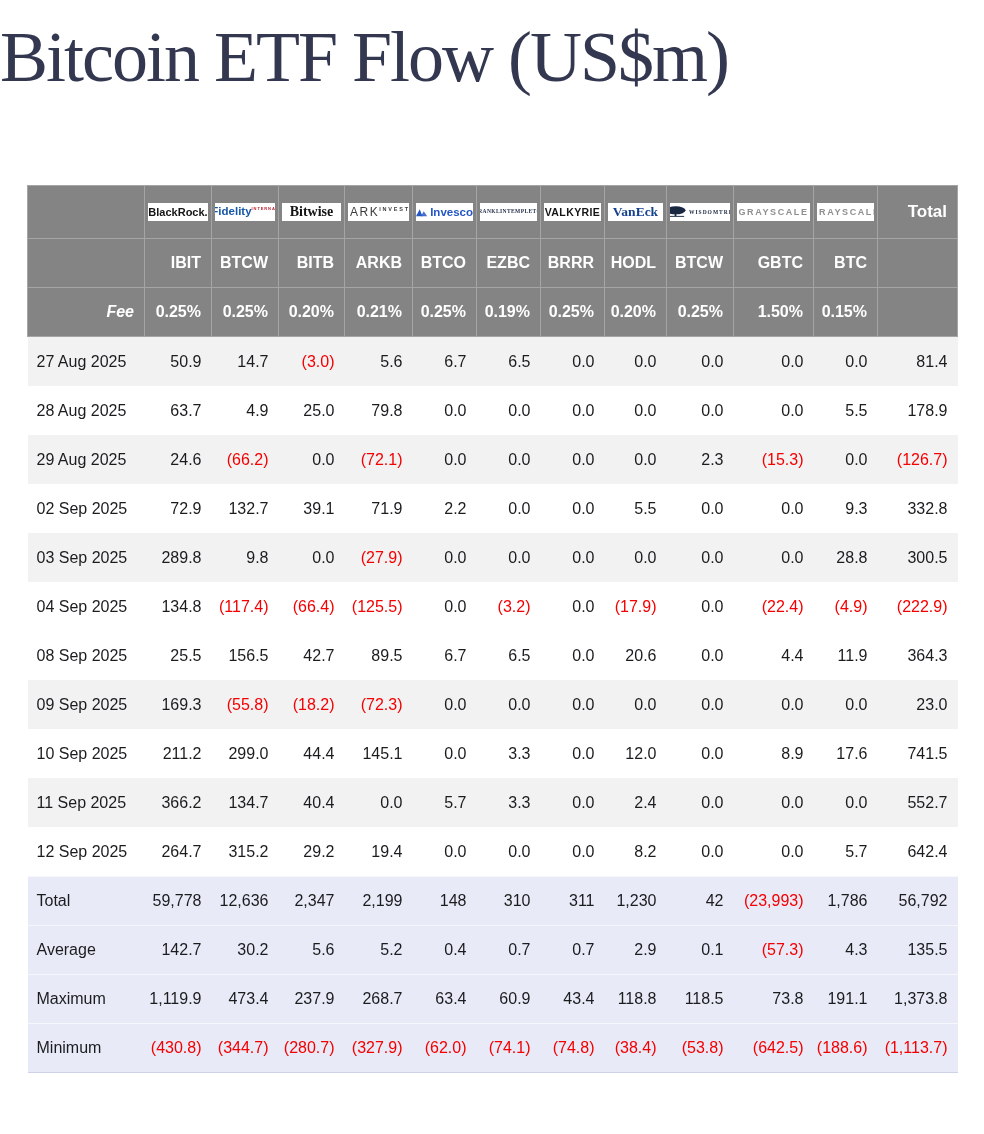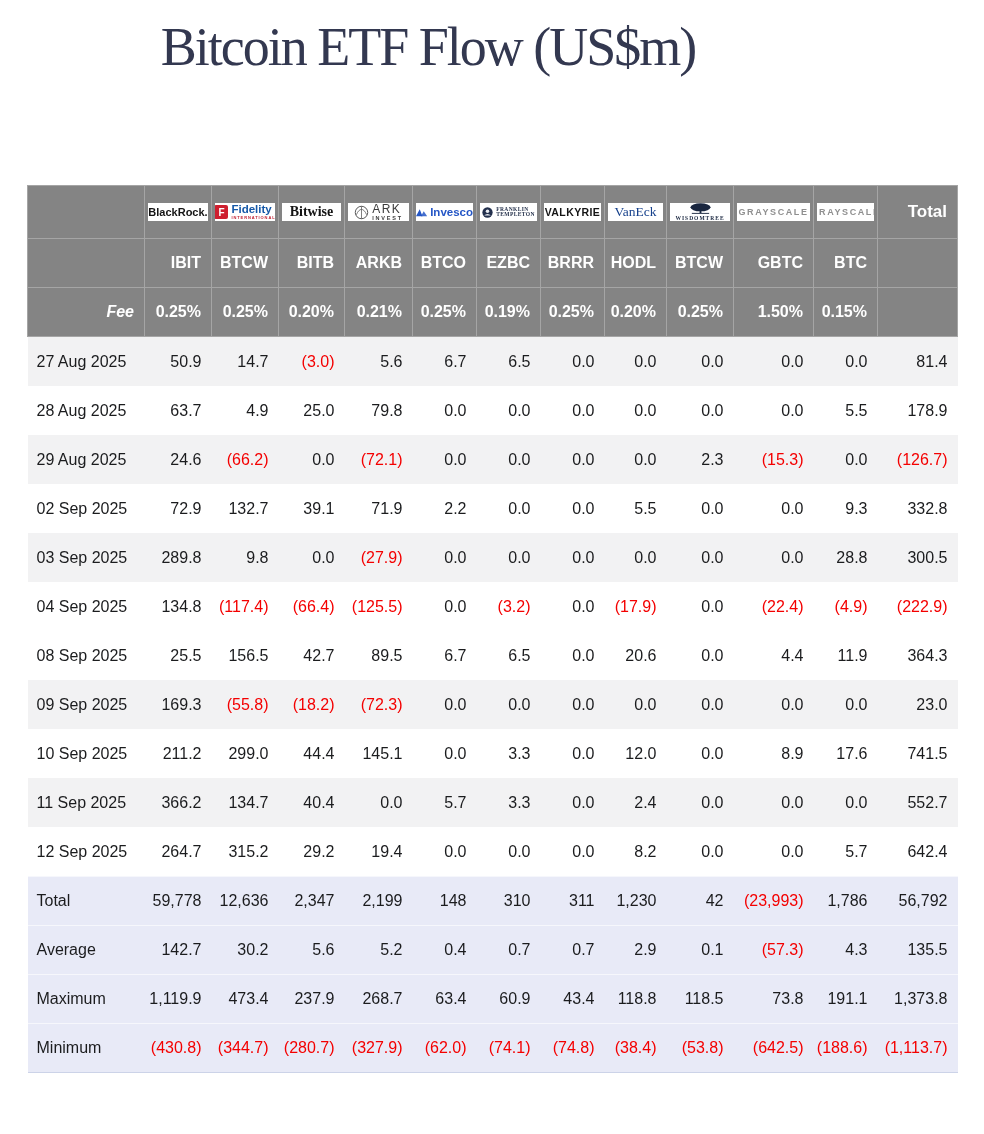--- a/index.html
+++ b/index.html
@@ -1,39 +1,39 @@
 <!DOCTYPE html>
 <html><head>
 <meta charset="utf-8">
 <style>
   html,body{margin:0;padding:0;background:#ffffff;width:984px;height:1134px;overflow:hidden;}
   .page{position:relative;width:984px;height:1134px;font-family:"Liberation Sans",sans-serif;}
-  .title{margin:0;position:absolute;top:18px;left:0;width:856px;text-align:center;
-         font-family:"Liberation Serif",serif;font-weight:400;font-size:54px;line-height:1.1;
+  .title{margin:0;position:absolute;top:18px;left:0;width:856px;text-align:left;
+         font-family:"Liberation Serif",serif;font-weight:400;font-size:72px;line-height:1.1;
          letter-spacing:-2px;color:#333850;}
   table.etf{position:absolute;left:27px;top:185px;width:930px;border-collapse:collapse;
             table-layout:fixed;font-size:16px;color:#1b1c1e;}
   
   thead th{background:#848484;border:1px solid #a5a5a5;font-weight:700;color:#fff;padding:0;}
   tr.logo-row th{height:52px;}
   tr.ticker-row th{height:48px;font-size:16px;text-align:right;padding-right:10px;}
   tr.fee-row th{height:48px;font-size:16px;text-align:right;padding-right:10px;}
   th.left-label{text-align:left;padding-left:27px;font-style:italic;}
   th.total-head{font-size:17px;text-align:right;padding-right:10px;}
   .logo-box{background:#ffffff;height:18px;margin:0 3px;display:flex;align-items:center;
             justify-content:center;gap:3px;overflow:hidden;}
   
   .lg-blackrock{font-weight:800;font-size:11px;color:#141414;}
   .lg-bitwise{font-family:"Liberation Serif",serif;font-size:14px;color:#141414;}
   .lg-valkyrie{font-weight:800;font-size:10.5px;letter-spacing:.4px;color:#141414;}
-  .lg-vaneck{font-family:"Liberation Serif",serif;font-weight:400;font-size:13.5px;color:#16418c;}
+  .lg-vaneck{font-family:"Liberation Serif",serif;font-weight:700;font-size:13.5px;color:#16418c;}
   .lg-grayscale{font-size:9px;font-weight:600;letter-spacing:1.6px;color:#8f8f8f;}
   .fid-f{width:14px;height:14px;background:#ce1f2f;border-radius:2px;color:#fff;font-weight:800;
          font-size:10px;display:flex;align-items:center;justify-content:center;flex:0 0 auto;}
-  .stack{display:flex;flex-direction:column;align-items:flex-start;line-height:1;}
+  .stack{display:flex;flex-direction:row;align-items:flex-start;line-height:1;}
   .stack.center{align-items:center;}
   .fid-name{color:#1558a8;font-weight:700;font-size:11.5px;}
   .fid-sub{color:#c02032;font-size:4px;letter-spacing:.9px;margin-top:1px;}
   .ark-top{font-size:12px;letter-spacing:1.5px;color:#3c3c3c;font-weight:500;line-height:1;}
   .ark-sub{font-size:5.5px;letter-spacing:1.8px;color:#3c3c3c;margin-top:1px;}
   .inv-name{color:#2456c6;font-weight:700;font-size:11.5px;}
   .fr-line{font-family:"Liberation Serif",serif;font-size:5.5px;letter-spacing:.4px;color:#1d2a45;}
   .wt-text{font-family:"Liberation Serif",serif;font-size:5.5px;letter-spacing:1px;color:#1a2740;margin-top:1px;}
   
   tbody td{height:49px;text-align:right;padding:0 10px 0 0;white-space:nowrap;}

